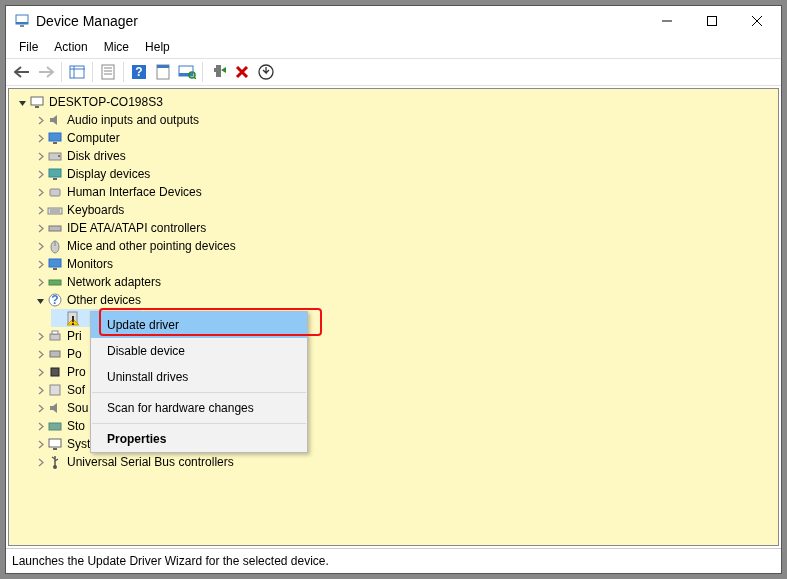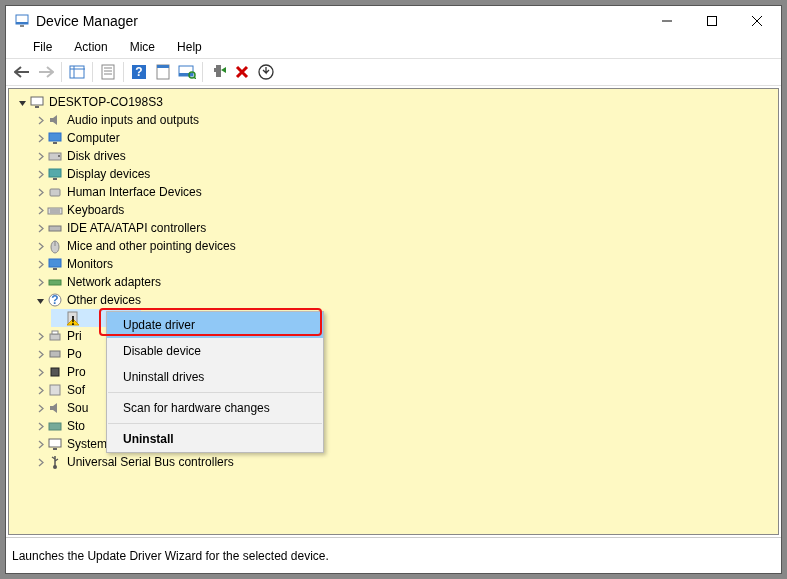--- a/index.html
+++ b/index.html
@@ -3,42 +3,42 @@
 <meta charset="utf-8">
 <style>
   * { box-sizing: border-box; margin: 0; padding: 0; font-family: "Segoe UI", Tahoma, sans-serif; font-size: 12px; }
   body { background: #888; width: 787px; height: 579px; padding: 5px; }
   .window { width: 777px; height: 569px; background: #fff; border: 1px solid #555; display: flex; flex-direction: column; position: relative; }
   .titlebar { display: flex; align-items: center; height: 30px; padding: 0 2px 0 8px; }
   .titlebar .title { flex: 1; font-size: 14px; }
   .title-icon { width:16px; height:16px; margin-right:6px; display:flex; align-items:center; justify-content:center;}
   .winbtn { width: 45px; height: 28px; display: flex; align-items: center; justify-content: center; }
   .winbtn svg { width: 10px; height: 10px; }
-  .menubar { display: flex; gap: 8px; padding: 2px 20px; height: 22px; align-items:center;}
+  .menubar { display: flex; gap: 2px; padding: 2px 6px; height: 22px; align-items:center;}
   .menubar .menu { padding: 2px 7px; }
   .toolbar { display: flex; align-items: center; height: 28px; border-top: 1px solid #e0e0e0; border-bottom: 1px solid #e0e0e0; padding: 0 4px; gap: 0; }
   .tbtn { width: 24px; height: 24px; display: flex; align-items: center; justify-content: center; }
   .tsep { width: 1px; height: 20px; background: #ddd; margin: 0 3px; }
   .content { flex: 1; border: 1px solid #888; margin: 2px; overflow: hidden; position: relative; background:#fef9c3;}
   .tree { padding: 4px 2px; }
   .row { display: flex; align-items: center; height: 18px; white-space: nowrap; }
   .chev { width: 14px; display:flex; justify-content:center; align-items:center; color:#888;}
   .chev.open { color:#333; }
   .dev-icon { width: 16px; height:16px; margin-right:4px; display:flex; align-items:center; justify-content:center;}
   .lbl {}
   .ind0 { padding-left: 4px; }
   .ind1 { padding-left: 22px; }
   .ind2 { padding-left: 40px; }
   .ctxmenu { position: absolute; background:#f2f2f2; border:1px solid #bbb; box-shadow: 2px 2px 4px rgba(0,0,0,.25); width: 218px; }
   .ctxitem { height: 26px; display:flex; align-items:center; padding: 0 16px; }
   .ctxitem.selected { background:#90c8f6; }
   .ctxitem.bold { font-weight: bold; }
   .ctxsep { height:1px; background:#d8d8d8; margin: 2px 1px;}
   .highlight-annot { position:absolute; border:2.5px solid #e11; border-radius:4px; pointer-events:none;}
-  .statusbar { height: 36px; border-top:1px solid #ccc; display:flex; align-items:center; padding:0 6px; font-size:12px;}
+  .statusbar { height: 25px; border-top:1px solid #ccc; display:flex; align-items:center; padding:0 6px; font-size:12px;}
 </style>
 </head>
 <body>
 
 <div class="window">
 
   <div class="titlebar">
     <span class="title-icon">
       <svg viewBox="0 0 16 16">
           <rect x="2" y="2" width="12" height="9" fill="#fff" stroke="#3a7bc8"></rect>
@@ -425,28 +425,28 @@
             <svg viewBox="0 0 16 16">
               <circle cx="8" cy="13" r="2" fill="#555"></circle>
               <line x1="8" y1="2" x2="8" y2="13" stroke="#555" stroke-width="1.5"></line>
               <path d="M8 5 L5 3 M8 7 L11 5" stroke="#555" stroke-width="1.3"></path>
             </svg>
           </span>
           <span class="lbl">Universal Serial Bus controllers</span>
         </div>
     </div>
 
-    <div class="ctxmenu" style="left:97px; top:222px;">
+    <div class="ctxmenu" style="left:81px; top:222px;">
       <div class="ctxitem selected">Update driver</div>
       <div class="ctxitem">Disable device</div>
       <div class="ctxitem">Uninstall drives</div>
       <div class="ctxsep"></div>
       <div class="ctxitem">Scan for hardware changes</div>
       <div class="ctxsep"></div>
-      <div class="ctxitem bold">Uninstall</div>
+      <div class="ctxitem bold">Properties</div>
     </div>
 
     <div class="highlight-annot" style="left:90px; top:219px; width:223px; height:28px;"></div>
   </div>
 
   <div class="statusbar">
     <span>Launches the Update Driver Wizard for the selected device.</span>
   </div>
 </div>
 

